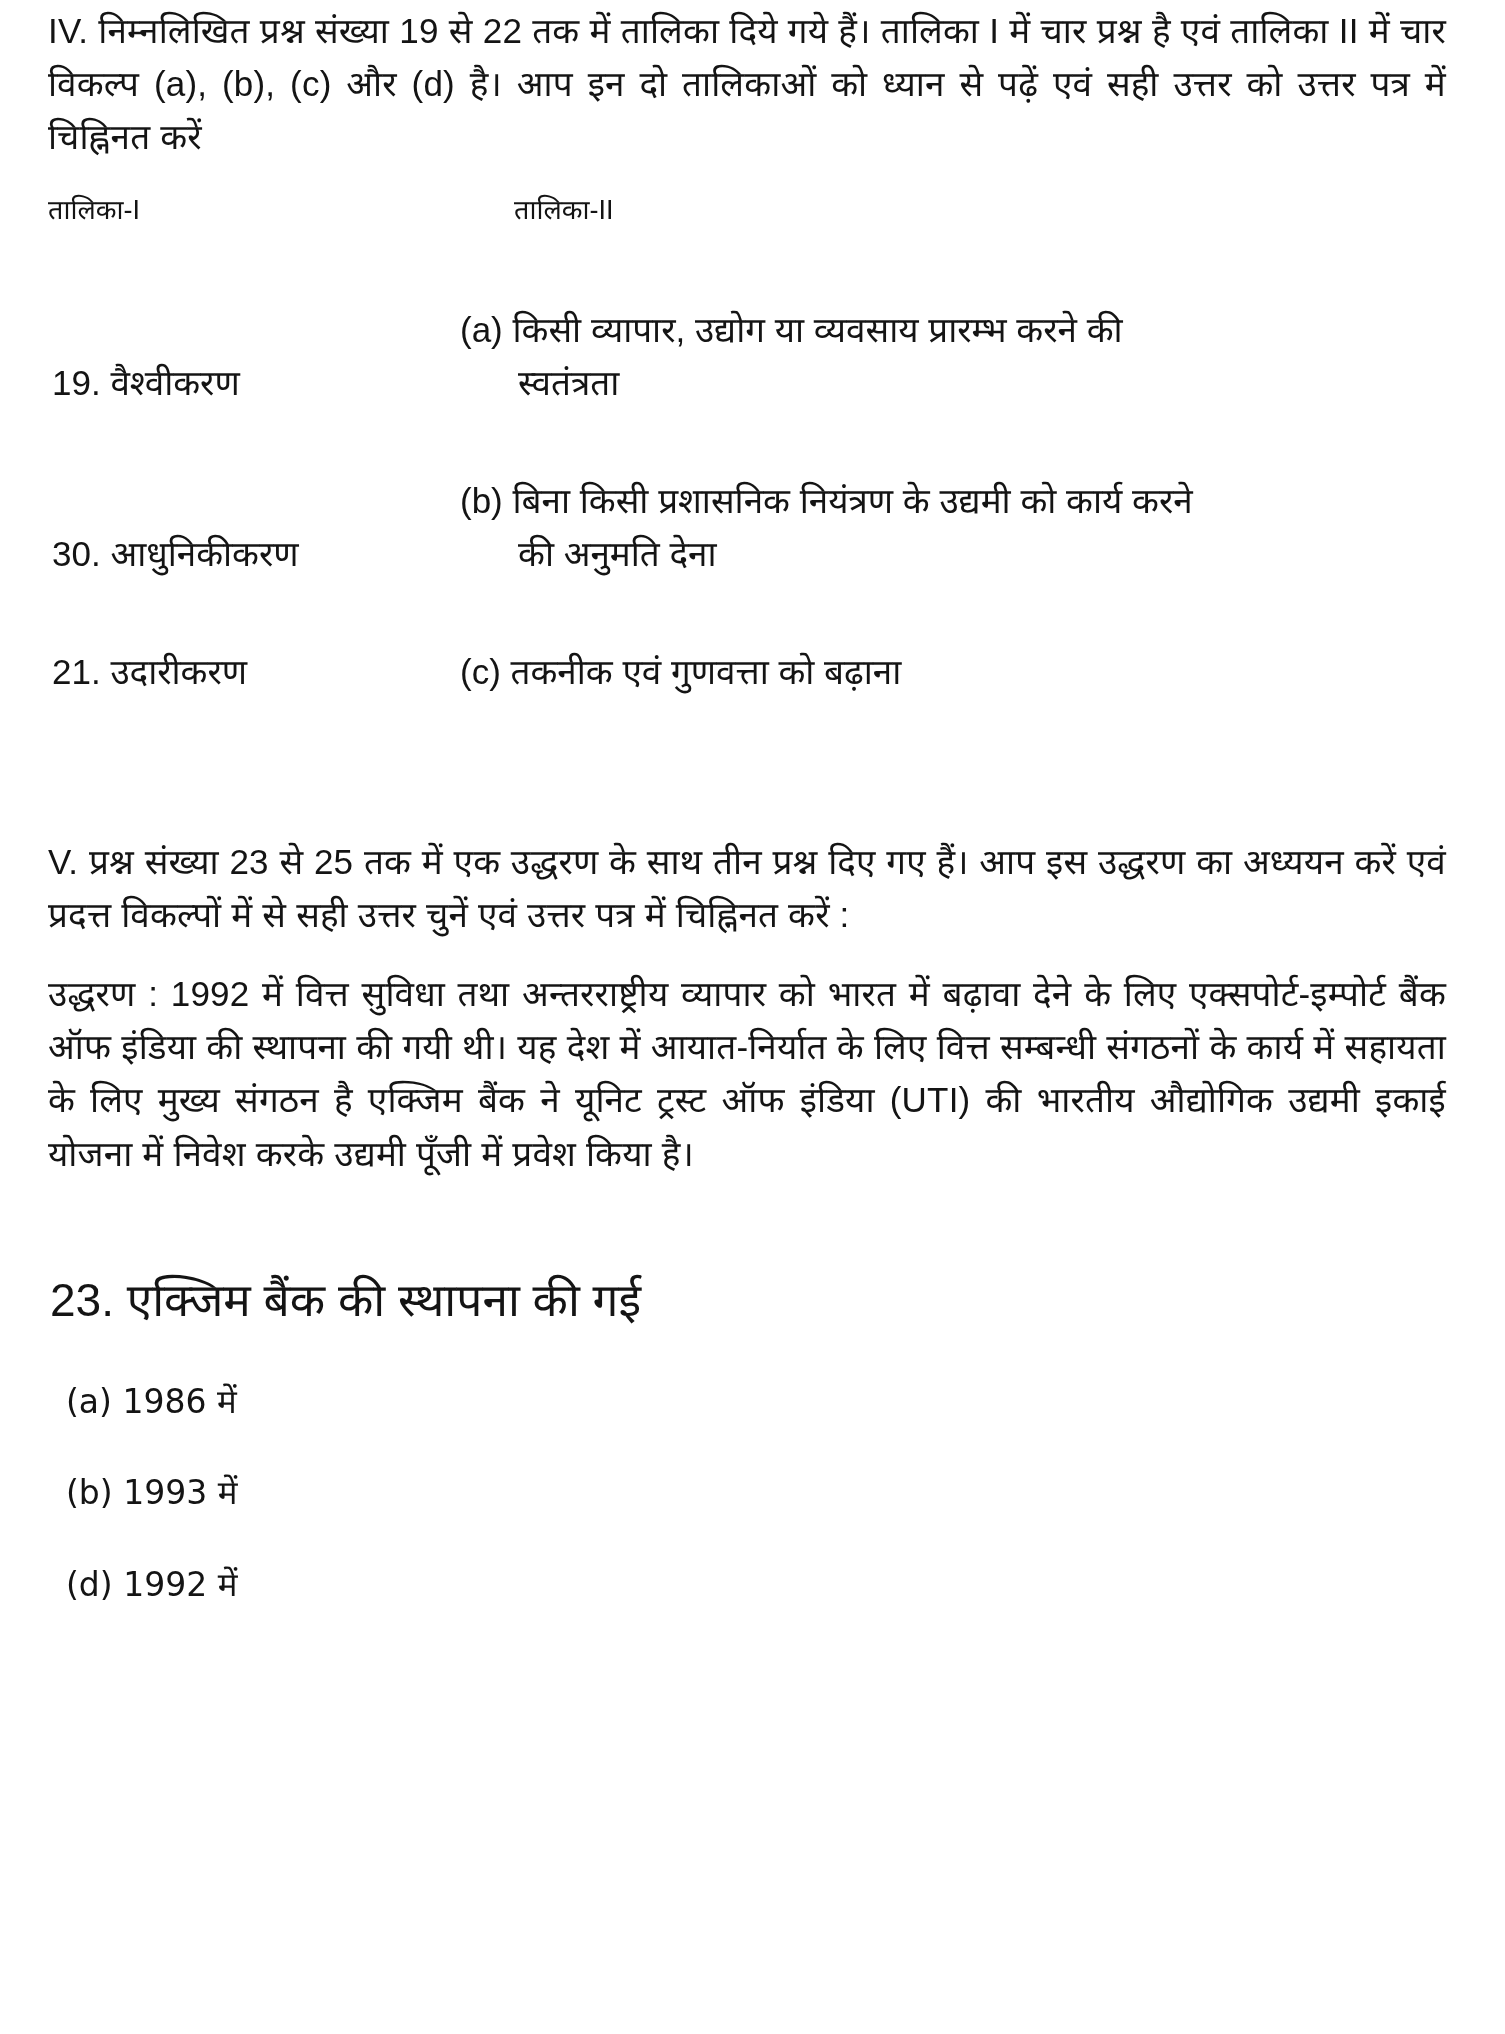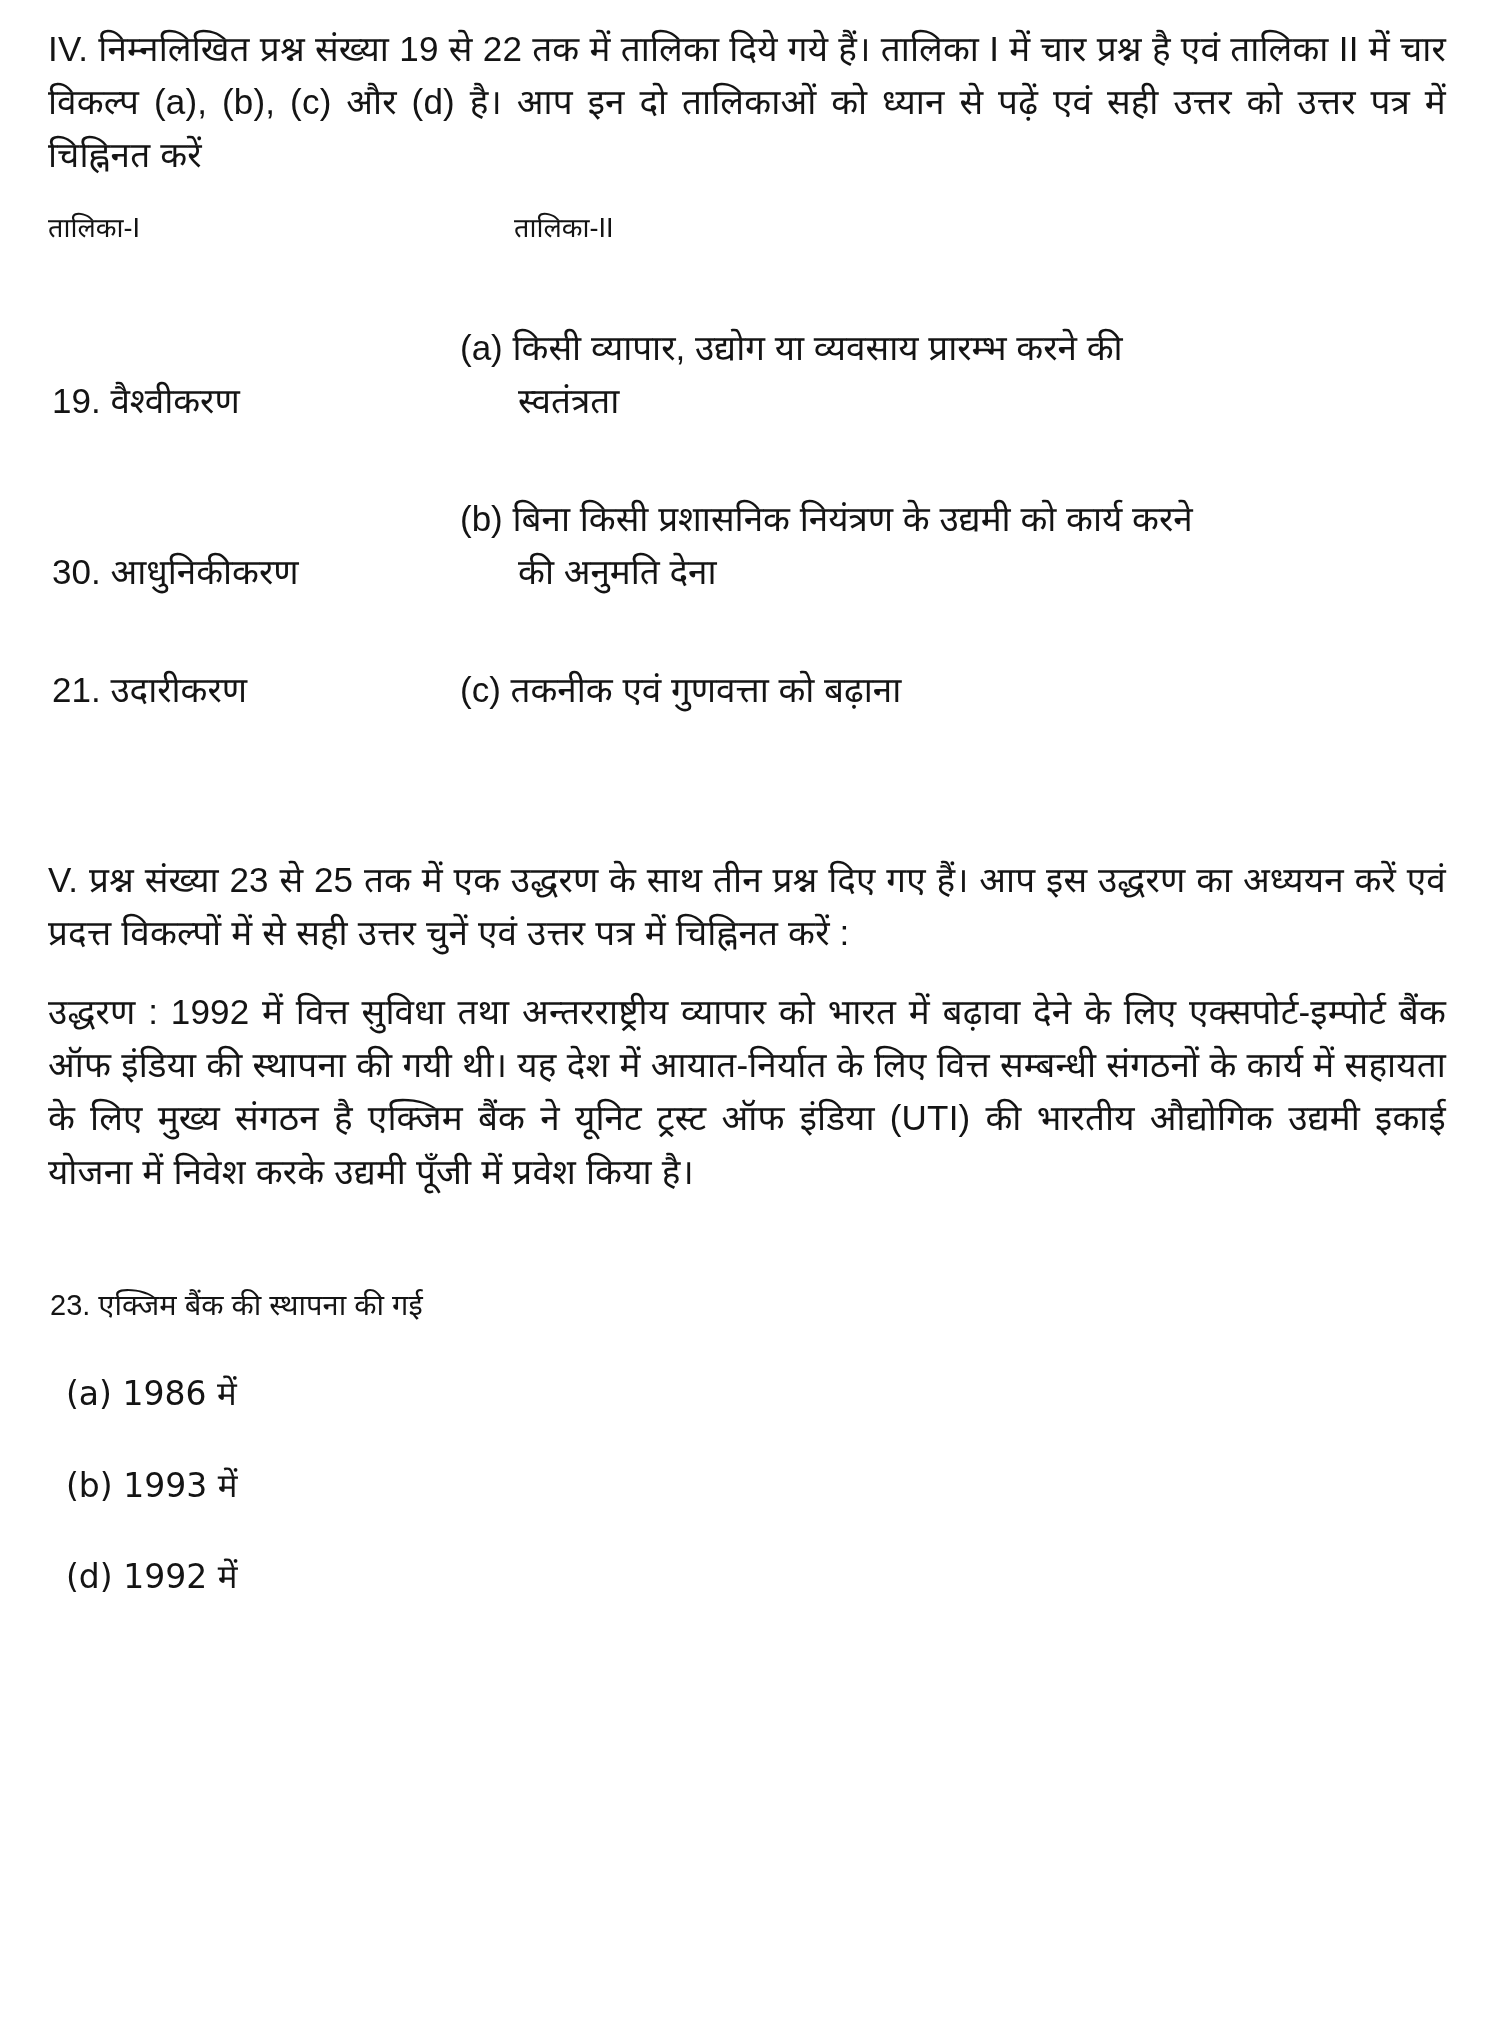--- a/index.html
+++ b/index.html
@@ -13,21 +13,21 @@
     min-height: 2034px;
     font-family: "Liberation Sans", "DejaVu Sans", sans-serif;
     color: #111111;
     -webkit-font-smoothing: antialiased;
   }
   .page {
     position: relative;
     width: 1494px;
     min-height: 2034px;
     box-sizing: border-box;
-    padding: 22px 48px 40px 48px;
+    padding: 4px 48px 40px 48px;
     background: #ffffff;
   }
 
   
   .para {
     font-size: 35px;
     line-height: 1.52;
     letter-spacing: 0.2px;
     color: #141414;
     text-align: left;
@@ -86,21 +86,21 @@
   }
   .mcq-option {
     font-family: "DejaVu Sans", "Liberation Sans", sans-serif;
     font-size: 33px;
     line-height: 1.5;
     color: #141414;
     margin: 0 0 42px 0;
     padding-left: 2px;
   }
   .q-stem {
-    font-size: 29px;
+    font-size: 46px;
     line-height: 1.5;
     color: #141414;
     margin: 0;
     padding-left: 2px;
   }
 </style>
 </head>
 <body>
 
 <div class="page">

